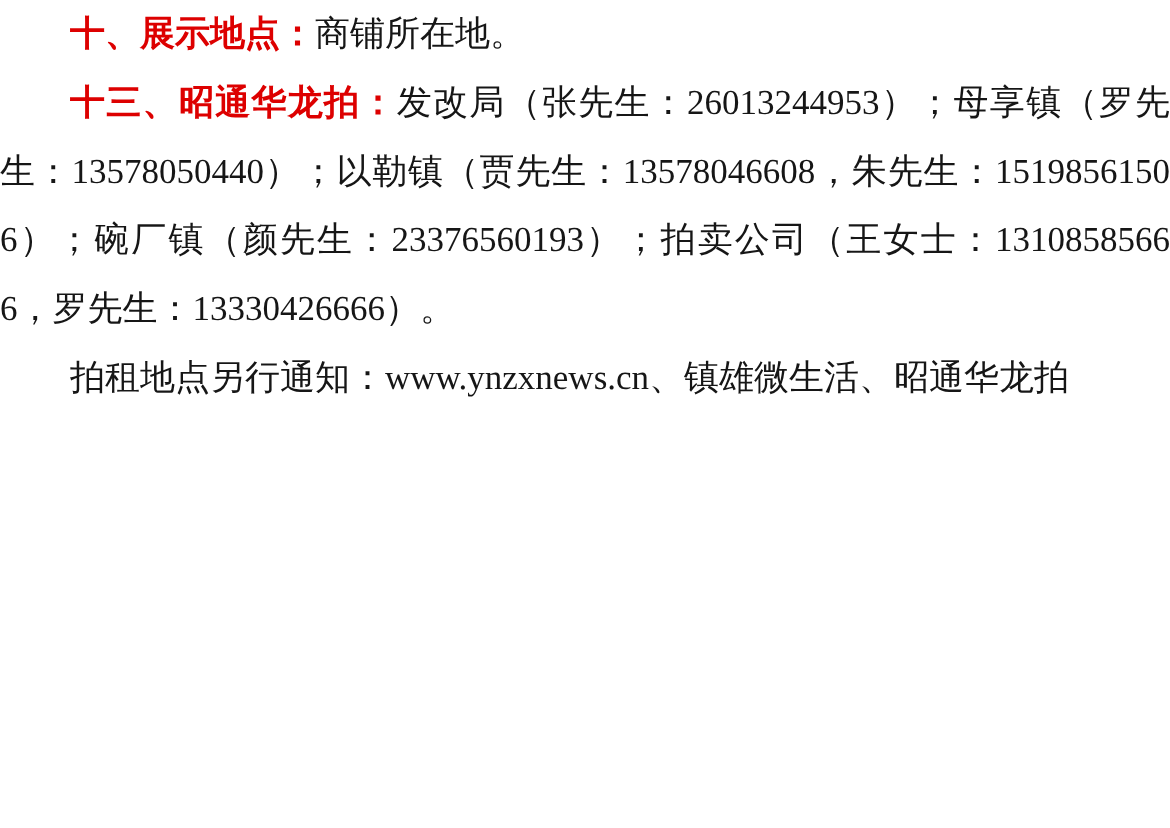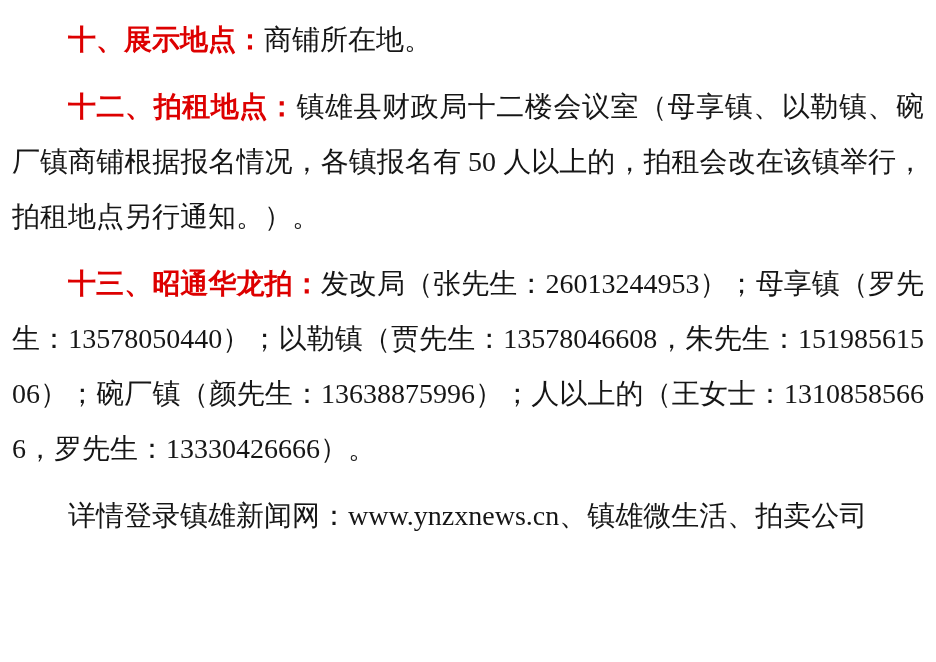--- a/index.html
+++ b/index.html
@@ -12,21 +12,21 @@
     height: 662px;
     overflow: hidden;
     font-family: "Liberation Serif", "DejaVu Serif", serif;
     font-size: 28px;
     color: #161616;
   }
   .doc {
     width: 936px;
   }
   p.para {
-    margin: 12px;
+    margin: 0;
     padding: 0;
     text-indent: 2em;
     text-align: justify;
     text-justify: inter-ideograph;
     line-height: 55px;
     word-break: break-all;
   }
   p.para-12 {
     margin-top: 5px;
   }
@@ -41,25 +41,22 @@
 </head>
 <body>
 
 <div class="doc">
 
   <p class="para">
     <span class="head">十、展示地点：</span><span>商铺所在地。</span>
   </p>
 
 
-  <p class="para para-12">
-    <span class="head">十二、拍租地点：</span><span>镇雄县财政局十二楼会议室（母享镇、以勒镇、碗厂镇商铺根据报名情况，各镇报名有 50 人以上的，拍租会改在该镇举行，拍租地点另行通知。）。</span>
+
+  <p class="para">
+    <span class="head">十三、昭通华龙拍：</span><span class="b">发改局</span><span>（张先生：26013244953）；</span><span class="b">母享镇</span><span>（罗先生：13578050440）；</span><span class="b">以勒镇</span><span>（贾先生：13578046608，朱先生：15198561506）；</span><span class="b">碗厂镇</span><span>（颜先生：23376560193）；</span><span class="b">拍卖公司</span><span>（王女士：13108585666，罗先生：13330426666）。</span>
   </p>
 
   <p class="para">
-    <span class="head">十三、昭通华龙拍：</span><span class="b">发改局</span><span>（张先生：26013244953）；</span><span class="b">母享镇</span><span>（罗先生：13578050440）；</span><span class="b">以勒镇</span><span>（贾先生：13578046608，朱先生：15198561506）；</span><span class="b">碗厂镇</span><span>（颜先生：13638875996）；</span><span class="b">人以上的</span><span>（王女士：13108585666，罗先生：13330426666）。</span>
-  </p>
-
-  <p class="para">
-    <span>详情登录镇雄新闻网：www.ynzxnews.cn、镇雄微生活、拍卖公司</span>
+    <span>拍租地点另行通知：www.ynzxnews.cn、镇雄微生活、昭通华龙拍</span>
   </p>
 
 </div>
 
 </body></html>

